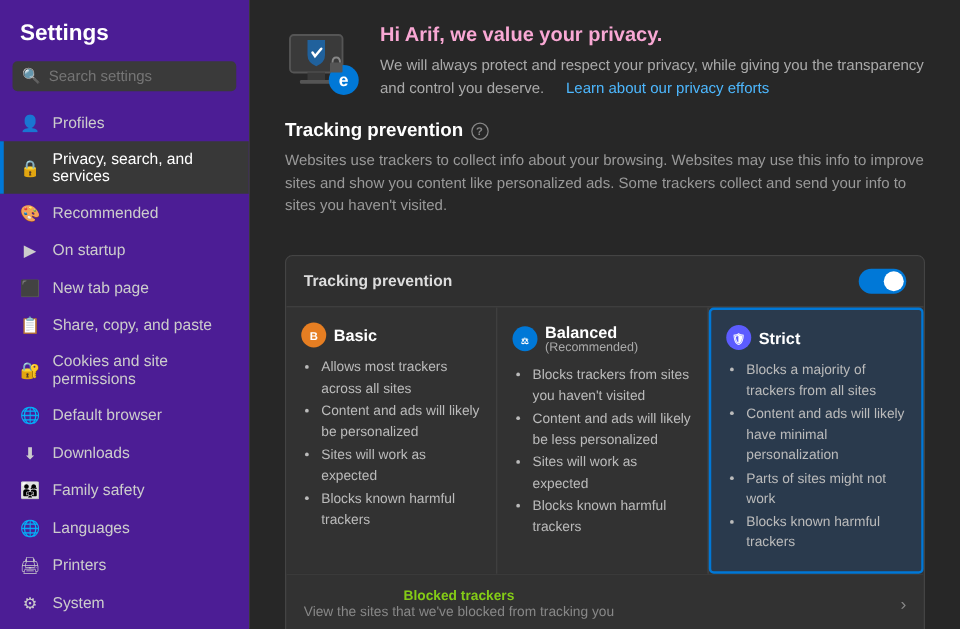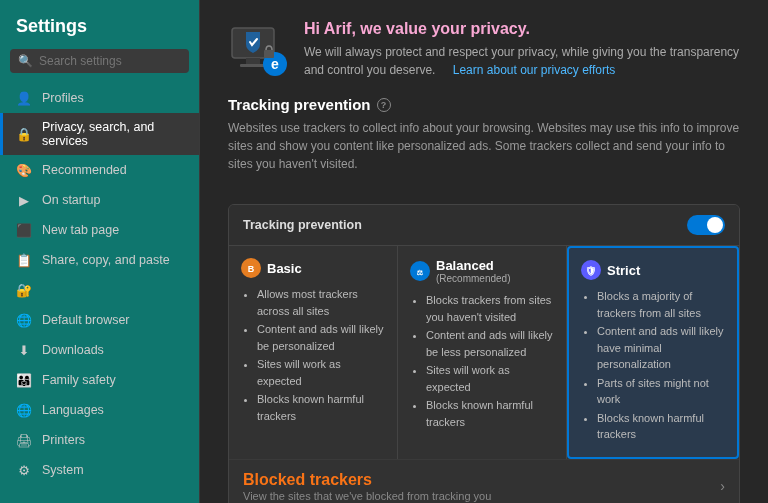--- a/index.html
+++ b/index.html
@@ -11,21 +11,21 @@
       height: 503px;
       overflow: hidden;
       display: flex;
       font-size: 13px;
     }
 
     
     .sidebar {
       width: 200px;
       min-width: 200px;
-      background: #0f766e;
+      background: #4c1d95;
       height: 503px;
       overflow-y: auto;
       padding: 12px 0;
       border-right: 1px solid #3a3a3a;
     }
     .sidebar-title {
       font-size: 18px;
       font-weight: 600;
       color: #fff;
       padding: 4px 16px 12px 16px;
@@ -233,23 +233,24 @@
     .setting-row {
       display: flex;
       justify-content: space-between;
       align-items: center;
       padding: 11px 14px;
       border-top: 1px solid #3a3a3a;
       cursor: pointer;
     }
     .setting-row-content {}
     .setting-row-title {
-      font-size: 16px;
-      color: #f97316;
+      font-size: 11px;
+      color: #84cc16;
       font-weight: 600;
+      text-align: center;
     }
     .setting-row-desc {
       font-size: 11px;
       color: #888;
       margin-top: 1px;
     }
     .chevron {
       color: #888;
       font-size: 14px;
     }
@@ -303,20 +304,21 @@
   <div class="sidebar-item">
     <span class="item-icon">⬛</span>
     <span>New tab page</span>
   </div>
   <div class="sidebar-item">
     <span class="item-icon">📋</span>
     <span>Share, copy, and paste</span>
   </div>
   <div class="sidebar-item">
     <span class="item-icon">🔐</span>
+    <span>Cookies and site permissions</span>
   </div>
   <div class="sidebar-item">
     <span class="item-icon">🌐</span>
     <span>Default browser</span>
   </div>
   <div class="sidebar-item">
     <span class="item-icon">⬇</span>
     <span>Downloads</span>
   </div>
   <div class="sidebar-item">

